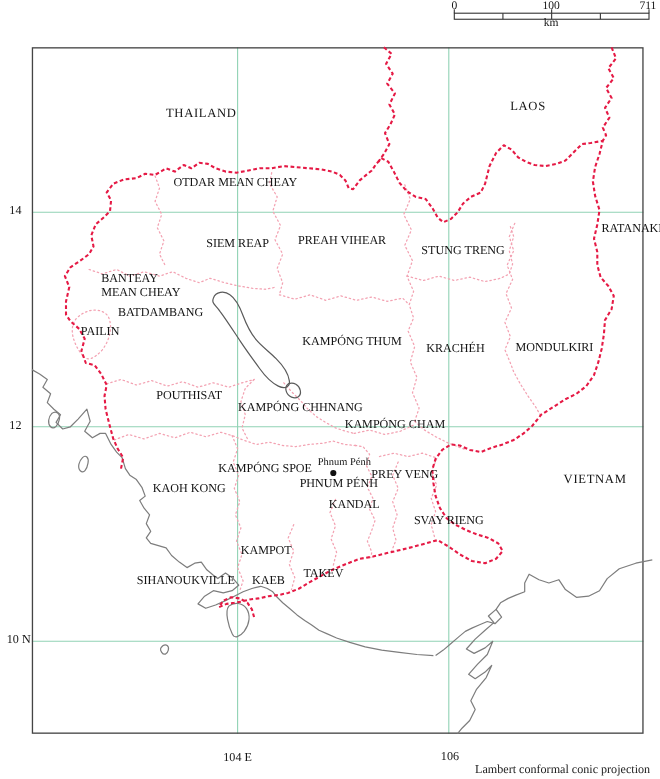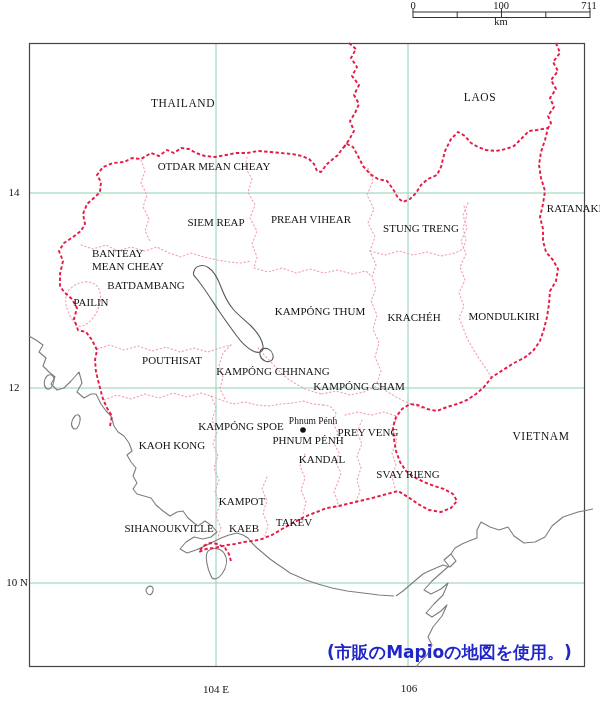--- a/index.html
+++ b/index.html
@@ -138,14 +138,14 @@
       <span class="lbl axis" style="left: 14px; top: 192px;">14</span>
       <span class="lbl axis" style="left: 14px; top: 387px;">12</span>
       <span class="lbl axis" style="left: 17px; top: 582px;">10 N</span>
       <span class="lbl axis" style="left: 216px; top: 689px;">104 E</span>
       <span class="lbl axis" style="left: 409px; top: 688px;">106</span>
       <span class="lbl scale" style="left: 413px; top: 6px;">0</span>
       <span class="lbl scale" style="left: 501px; top: 6px;">100</span>
       <span class="lbl scale" style="left: 589px; top: 6px;">711</span>
       <span class="lbl scale" style="left: 501px; top: 22px;">km</span>
     </div>
-  <div class="note">(市販のMapioの地図を使用。)</div>
+  <div class="credit">Lambert conformal conic projection</div>
 </div>
 
 </body></html>

